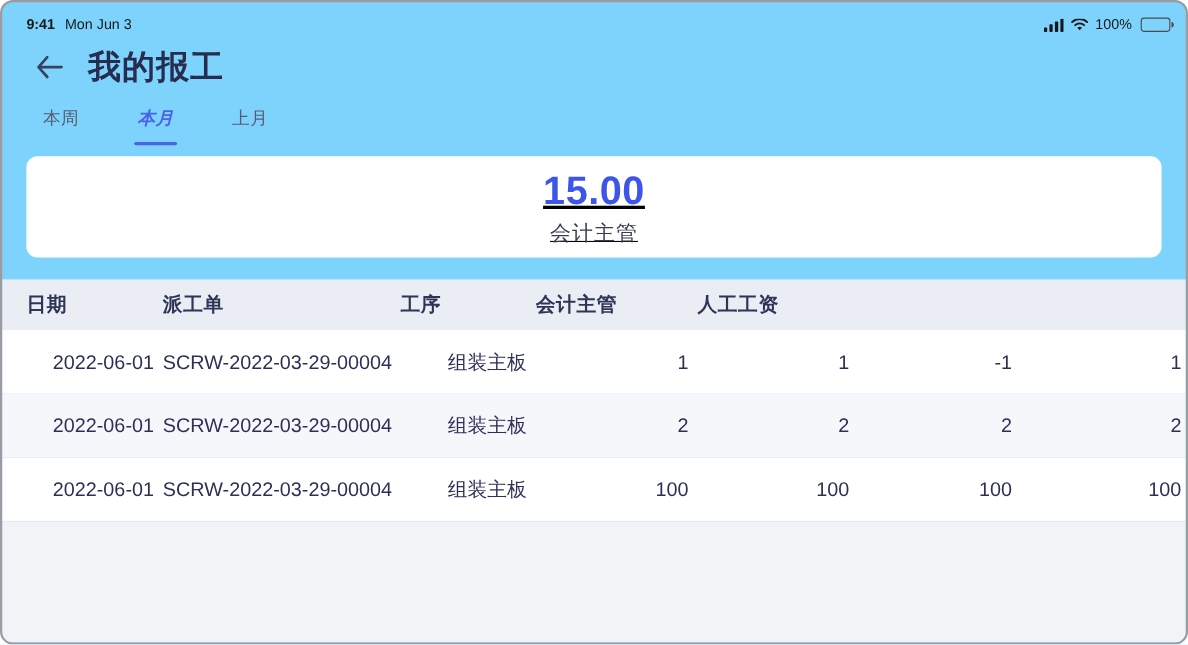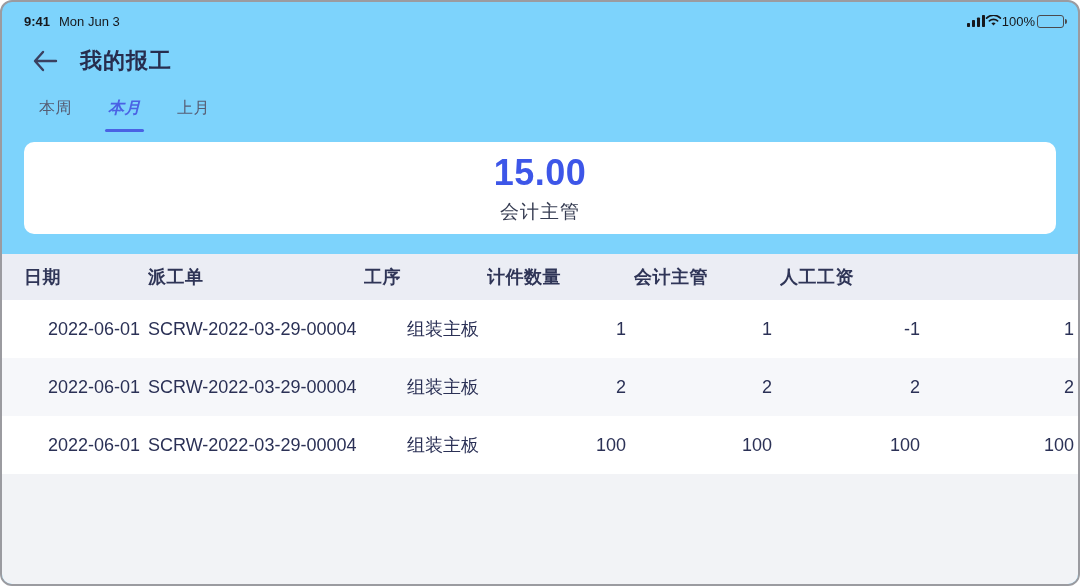--- a/index.html
+++ b/index.html
@@ -19,21 +19,21 @@
   }
   
   .status-bar {
     height: 30px;
     display: flex; align-items: center; justify-content: space-between;
     padding: 8px 14px 0 22px;
     font-size: 13px; color: #17181c;
   }
   .status-left { display: flex; gap: 9px; align-items: center; }
   .status-left .time { font-weight: 600; }
-  .status-right { display: flex; align-items: center; }
+  .status-right { display: flex; gap: 6px; align-items: flex-end; }
   .battery {
     width: 27px; height: 13px;
     border: 1px solid #4b4b4f; border-radius: 3px;
     padding: 1px; position: relative; margin-left: 2px;
   }
   .battery .level { background: #17181c; height: 100%; width: 100%; border-radius: 1px; }
   .battery::after {
     content: ""; position: absolute; right: -4px; top: 3px;
     width: 2.5px; height: 5px; background: #4b4b4f;
     border-radius: 0 2px 2px 0;
@@ -44,26 +44,26 @@
     display: flex; align-items: center;
     padding: 6px 22px 0 26px;
   }
   .back-btn {
     background: none; border: none; cursor: pointer;
     width: 34px; height: 34px;
     display: flex; align-items: center; justify-content: center;
     margin-right: 18px;
   }
   .page-title {
-    font-size: 22px; font-weight: 700; color: #272d4e;
+    font-size: 30px; font-weight: 700; color: #272d4e;
     letter-spacing: 1px;
   }
   
   .tab-bar {
-    display: flex; gap: 36px;
+    display: flex; gap: 53px;
     padding: 14px 0 0 37px;
     height: 52px;
   }
   .tab {
     position: relative;
     font-size: 16px; color: #565d73;
     padding-bottom: 14px;
     cursor: pointer;
     letter-spacing: 0.5px;
   }
@@ -74,20 +74,21 @@
   }
   
   .summary-card {
     margin: 6px 22px 0 22px;
     height: 92px;
     background: #ffffff;
     border-radius: 10px;
     display: flex; flex-direction: column;
     align-items: center; justify-content: center;
     gap: 5px;
+    text-decoration: underline;
   }
   .summary-amount {
     font-size: 36px; font-weight: 600; color: #3d56e8;
     letter-spacing: 0.5px;
   }
   .summary-role { font-size: 19px; color: #363c52; letter-spacing: 1px; }
   
   .table { margin-top: 20px; }
   .trow {
     display: grid;
@@ -161,21 +162,20 @@
   <div class="summary-card">
     <div class="summary-amount">15.00</div>
     <div class="summary-role">会计主管</div>
   </div>
 
   <div class="table">
     <div class="trow thead">
       <div>日期</div>
       <div>派工单</div>
       <div>工序</div>
-      <div>计件数量</div>
       <div>会计主管</div>
       <div>人工工资</div>
     </div>
 
     <div class="trow tbody-row">
       <div>2022-06-01</div>
       <div>SCRW-2022-03-29-00004</div>
       <div>组装主板</div>
       <div>1</div>
       <div>1</div>

